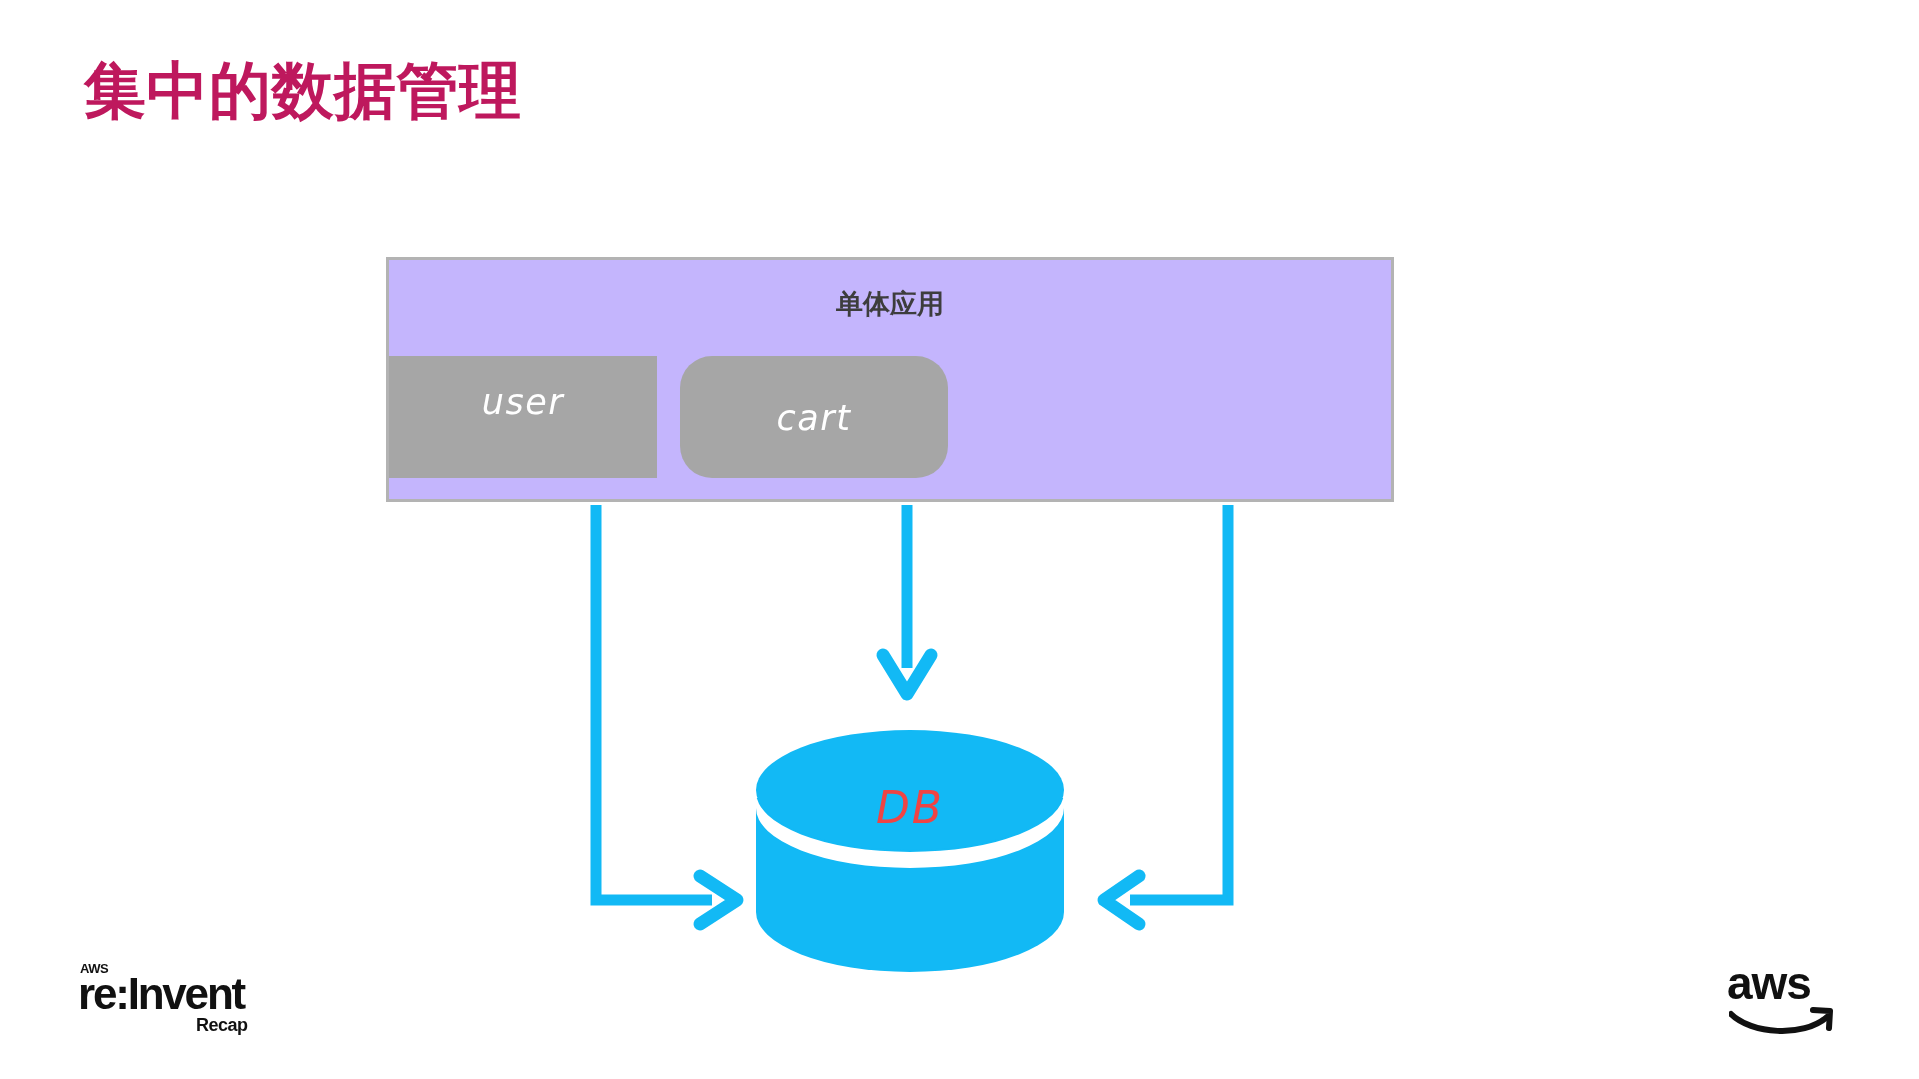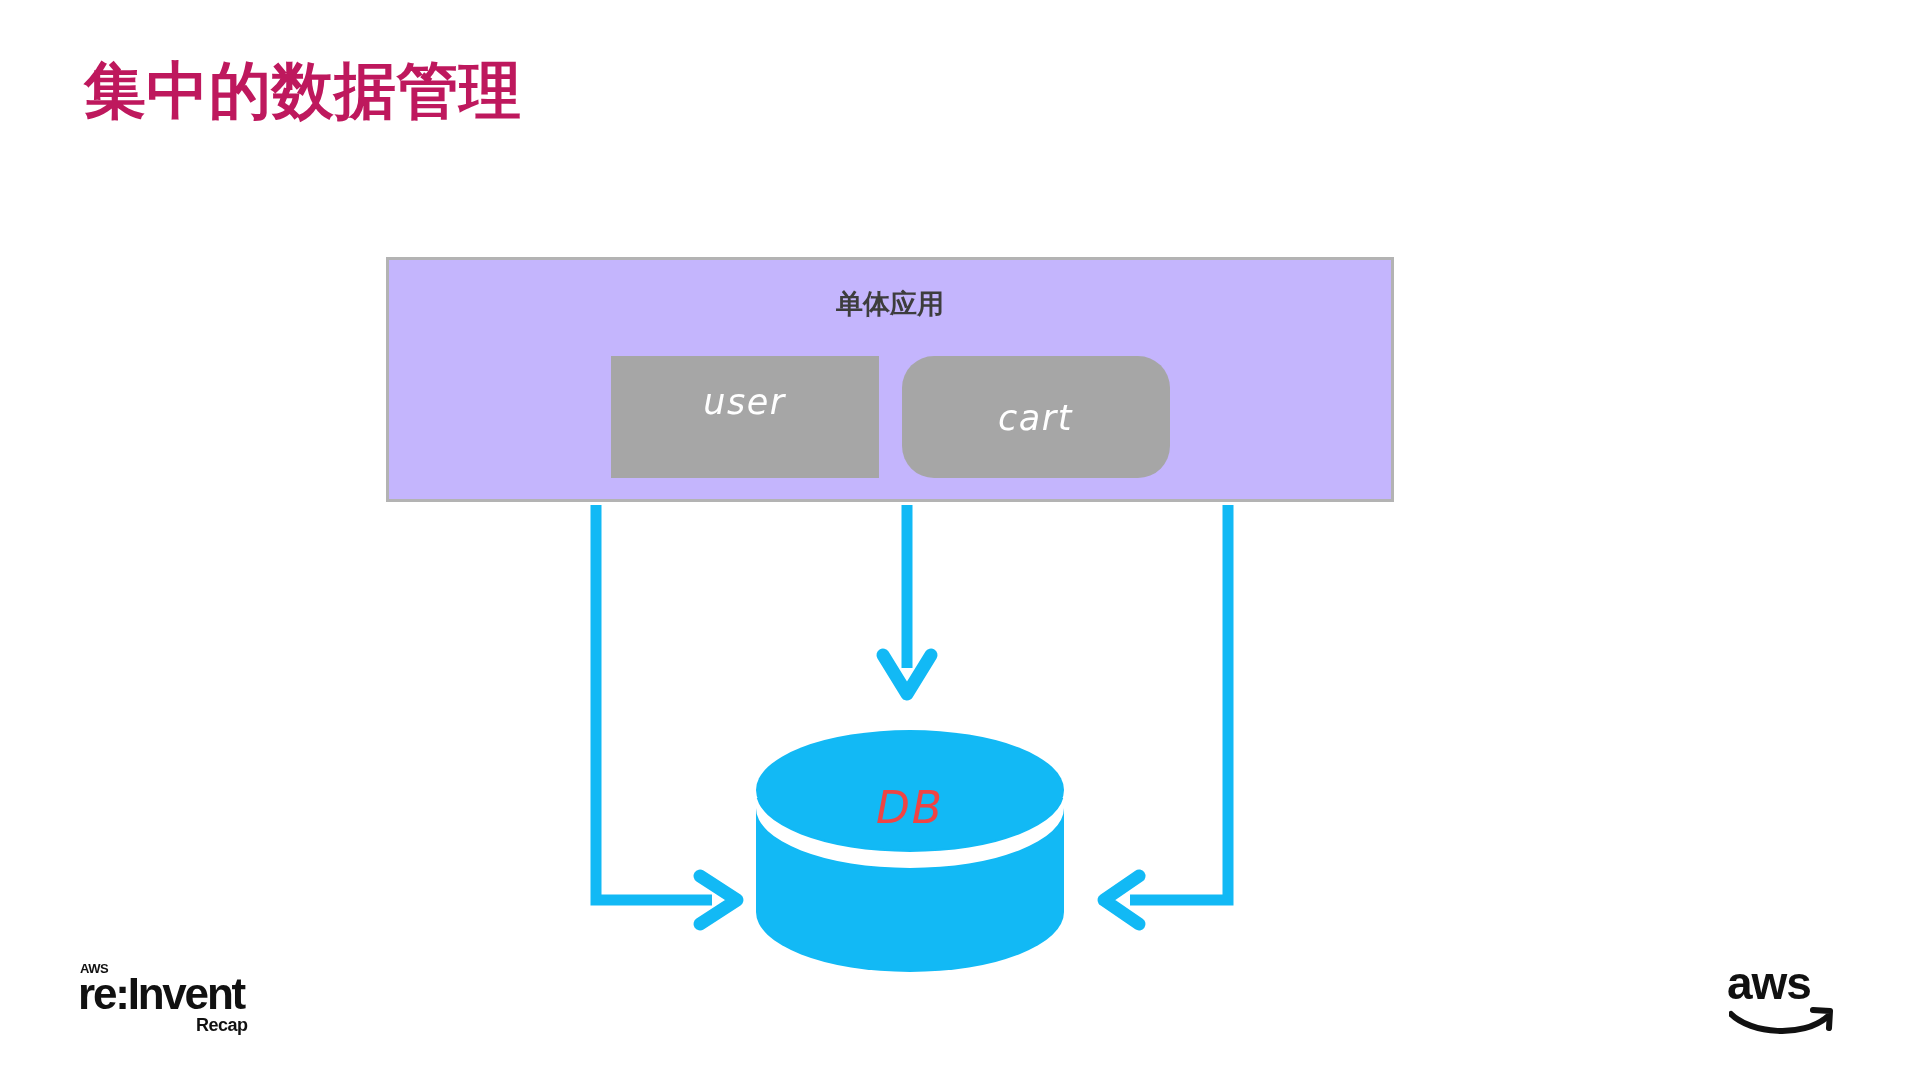--- a/index.html
+++ b/index.html
@@ -51,21 +51,20 @@
     color: #3d3d3d;
   }
 
   #module-row {
     position: absolute;
     left: 0;
     right: 0;
     top: 96px;
     height: 122px;
     display: flex;
-    justify-content: center;
     align-items: stretch;
     gap: 23px;
   }
   .module-box {
     width: 268px;
     background: #a6a6a6;
     position: relative;
   }
   .module-label {
     position: absolute;

